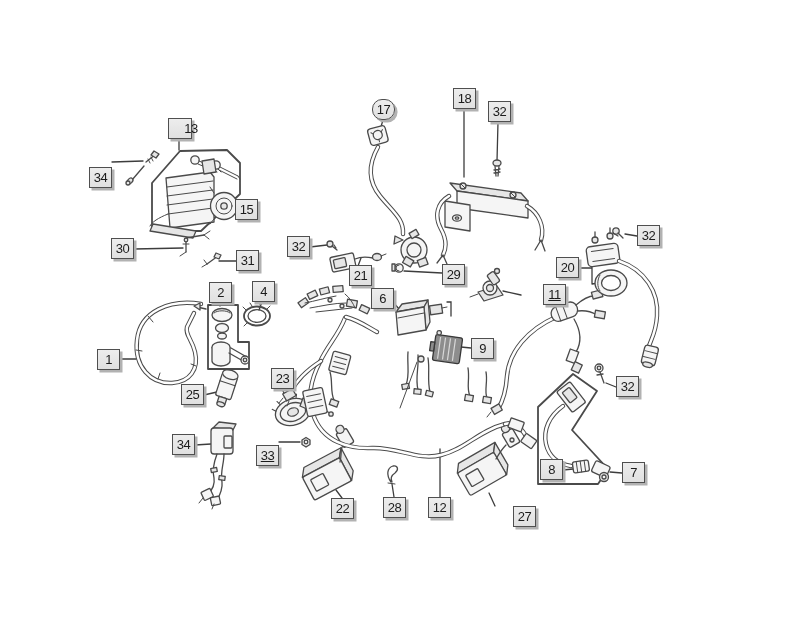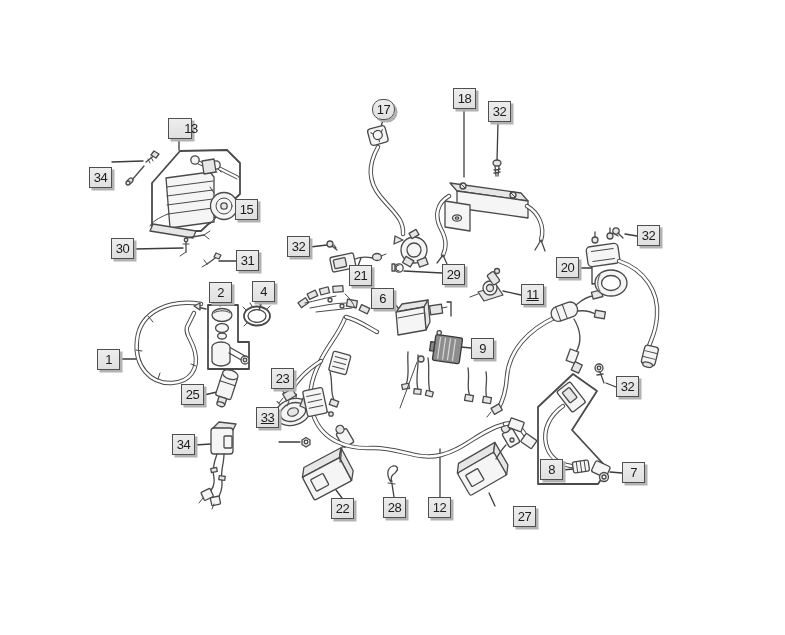--- a/index.html
+++ b/index.html
@@ -458,42 +458,42 @@
   </div>
       <div class="callout" style="left: 453px; top: 88px;">
     <span>18</span>
   </div>
       <div class="callout" style="left: 488px; top: 101px;">
     <span>32</span>
   </div>
       <div class="callout" style="left: 442px; top: 264px;">
     <span>29</span>
   </div>
-      <div class="callout" style="left: 521px; top: 284px; text-decoration: underline;">
+      <div class="callout" style="left: 543px; top: 284px; text-decoration: underline;">
     <span>11</span>
   </div>
       <div class="callout" style="left: 556px; top: 257px;">
     <span>20</span>
   </div>
       <div class="callout" style="left: 637px; top: 225px;">
     <span>32</span>
   </div>
       <div class="callout" style="left: 97px; top: 349px;">
     <span>1</span>
   </div>
       <div class="callout" style="left: 181px; top: 384px;">
     <span>25</span>
   </div>
       <div class="callout" style="left: 271px; top: 368px;">
     <span>23</span>
   </div>
       <div class="callout" style="left: 172px; top: 434px;">
     <span>34</span>
   </div>
-      <div class="callout" style="left: 256px; top: 407px; text-decoration: underline;">
+      <div class="callout" style="left: 256px; top: 445px; text-decoration: underline;">
     <span>33</span>
   </div>
       <div class="callout" style="left: 471px; top: 338px;">
     <span>9</span>
   </div>
       <div class="callout" style="left: 616px; top: 376px;">
     <span>32</span>
   </div>
       <div class="callout" style="left: 540px; top: 459px;">
     <span>8</span>

